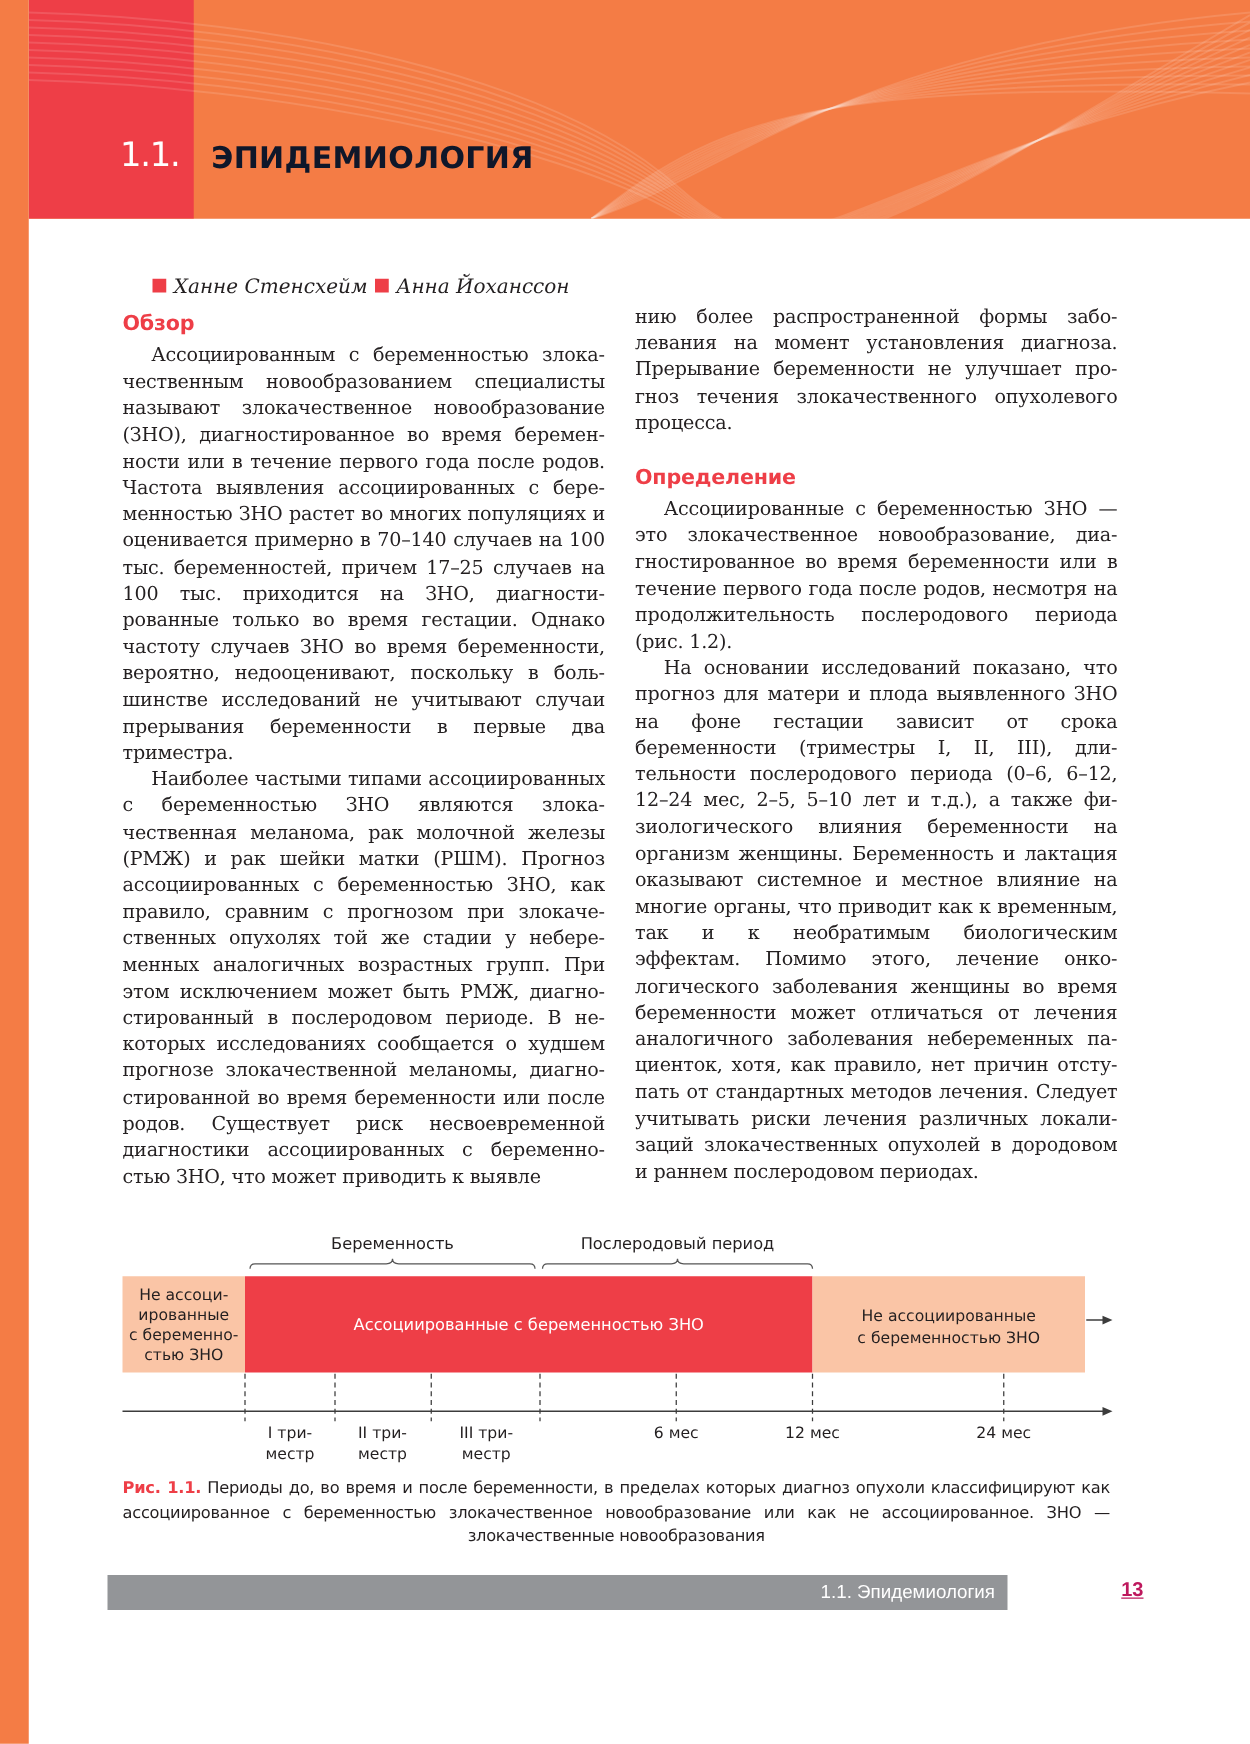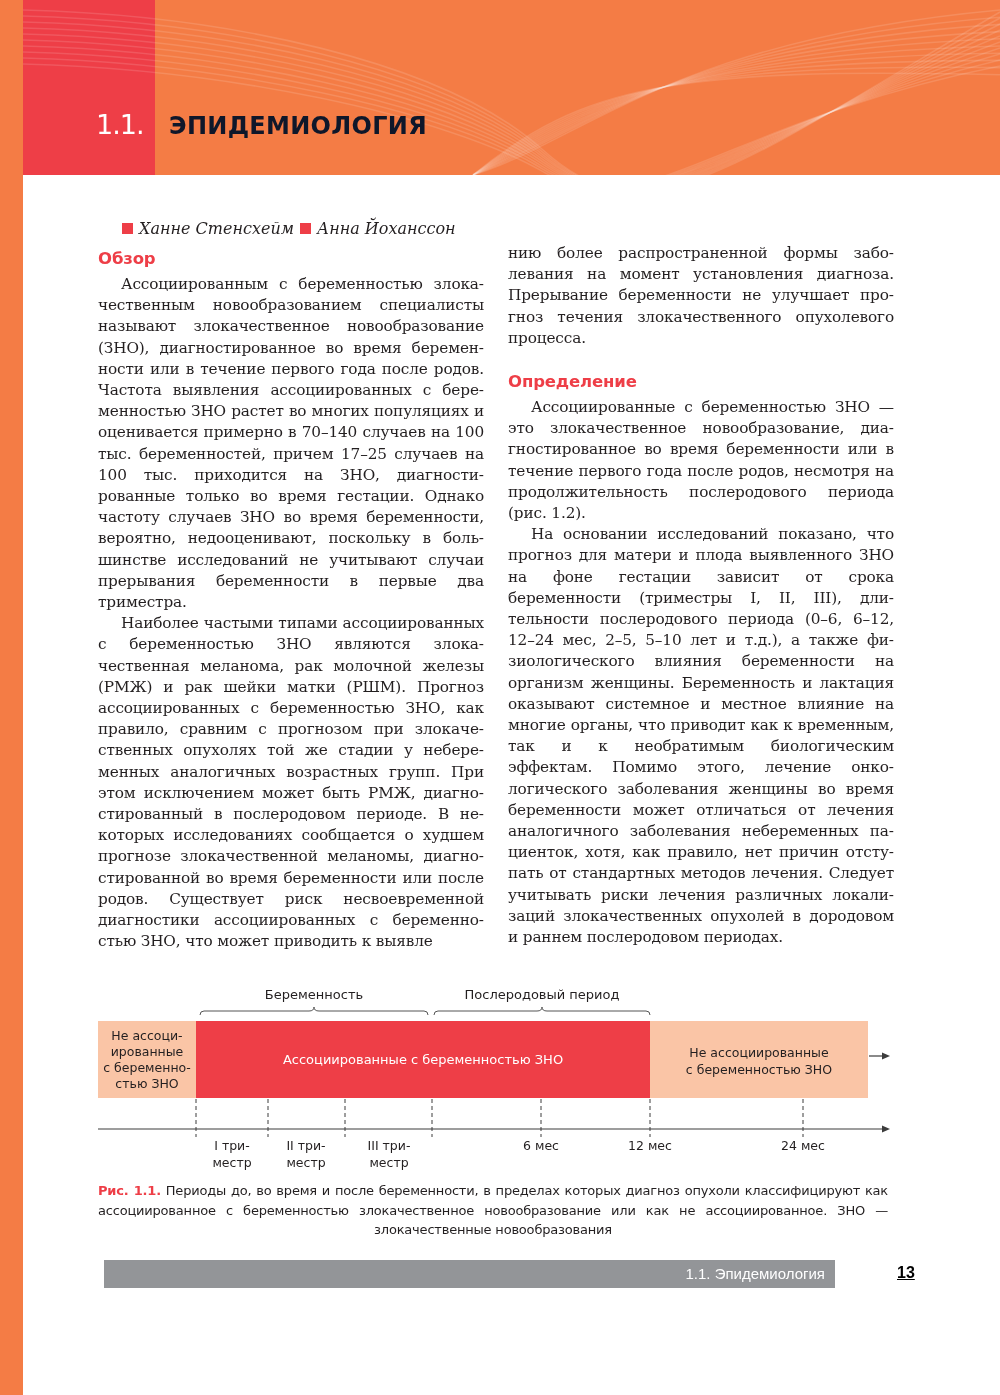--- a/index.html
+++ b/index.html
@@ -18,23 +18,23 @@
   .col-left { left:98px; top:248px; }
   .col-right { left:508px; top:243px; }
   .col p { margin:0; text-indent:23px; hyphens:manual; }
   .col p.noindent { text-indent:0; }
   .sec-h { font-family:"DejaVu Sans", sans-serif; font-weight:bold; color:#ee3e47; font-size:16.5px; margin:0 0 4px 0; line-height:22px; }
   .gap { height:22px; }
   .figure { position:absolute; left:0; top:0; width:1000px; height:1395px; pointer-events:none; }
   .figure svg { position:absolute; left:0; top:0; }
   .caption { position:absolute; left:98px; top:1181px; width:790px; font-family:"DejaVu Sans", sans-serif; font-size:13px; line-height:19.5px; color:#231f20; text-align:justify; text-align-last:center; letter-spacing:-0.2px; }
   .caption .lbl { color:#ee3e47; font-weight:bold; }
-  .footer-bar { position:absolute; left:104px; top:1260px; width:720px; height:28px; background:#939598;padding-left:11px; }
+  .footer-bar { position:absolute; left:86px; top:1260px; width:720px; height:28px; background:#939598; }
   .footer-text { position:absolute; right:10px; top:5px; font-family:"Liberation Sans", sans-serif; font-size:15px; color:#fff; }
-  .page-num { position:absolute; left:897px; top:1264px; font-family:"Liberation Sans", sans-serif; font-weight:bold; font-size:16px; color:#000000;text-decoration:underline; }
+  .page-num { position:absolute; left:897px; top:1264px; font-family:"Liberation Sans", sans-serif; font-weight:bold; font-size:16px; color:#be185d;text-decoration:underline; }
 </style>
 </head>
 <body>
 
 <div class="left-strip"></div>
 
 <div class="header">
   <div class="header-red"></div>
   <svg class="waves" width="977" height="175">
     <g fill="none" stroke="#ffffff" stroke-opacity="0.13" stroke-width="1.6" id="wave-group">

